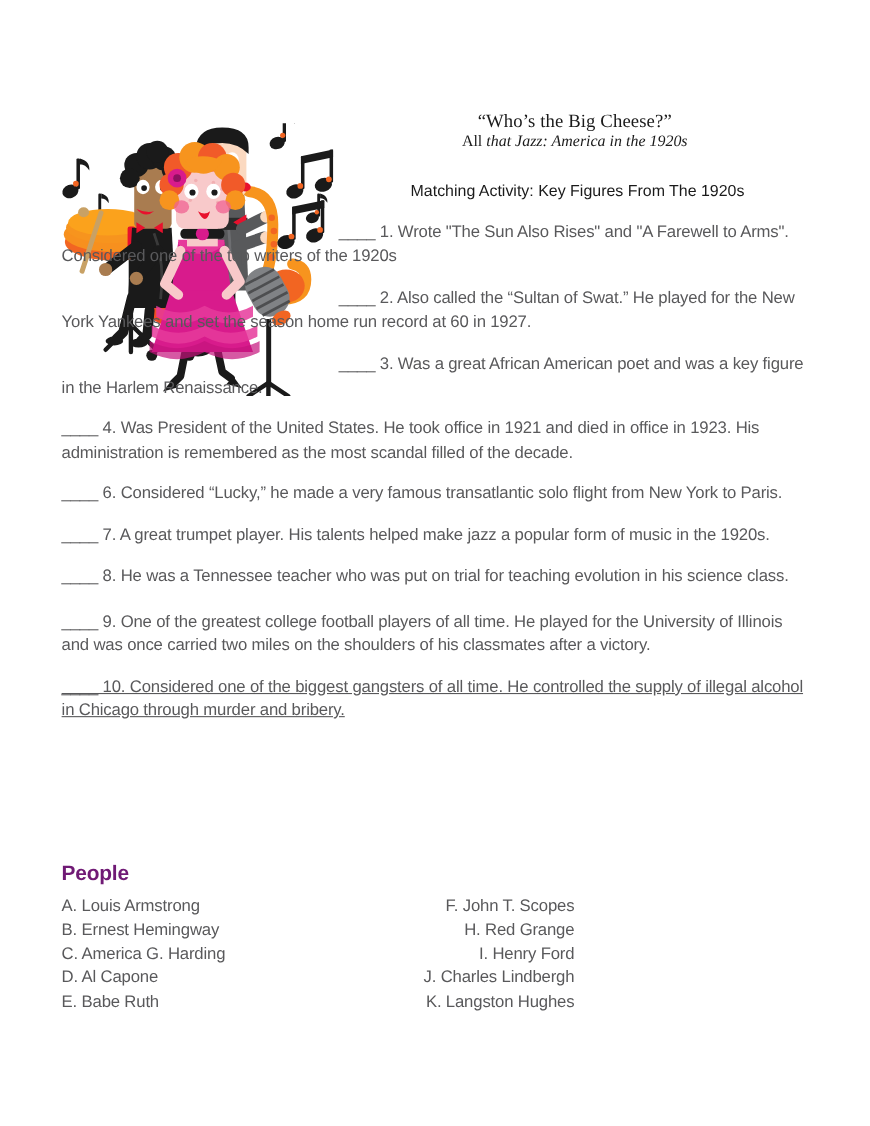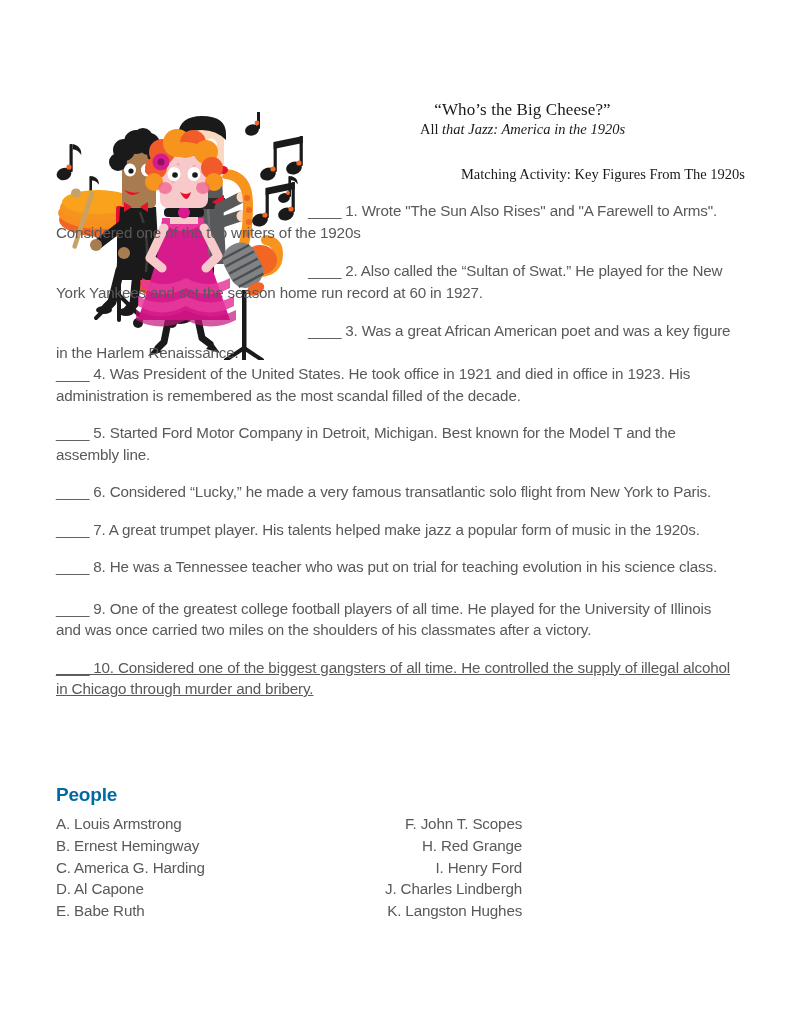--- a/index.html
+++ b/index.html
@@ -42,25 +42,25 @@
     font-size: 14.5px;
     line-height: 19px;
   }
   .doc-subtitle .ital { font-style: italic; margin-top: 39px; }
 
   .activity-line {
     position: absolute;
     left: 305px;
     top: 165px;
     width: 440px;
-    font-family: Liberation Serif, serif;
+    font-family: Liberation Sans, sans-serif;
     font-size: 14.5px;
     line-height: 19px;
     color: #1a1a1a;
-    text-align: right;
+    text-align: center;
   }
 
   
   .body-text {
     position: absolute;
     left: 56px;
     top: 200px;
     width: 684px;
     font-family: "Liberation Sans", sans-serif;
     font-size: 15.2px;
@@ -75,41 +75,41 @@
   .indent-wrap::before {
     content: "";
     float: left;
     width: 252px;
     height: 1px;
   }
 
   
   .q.q1 { margin-bottom: 17px; }
   .q.q2 { margin-bottom: 17px; }
-  .q.q3 { margin-bottom: 0; }
+  .q.q3 { margin-bottom: 16px; }
   .q.q4 { margin-bottom: 16px; }
   .q.q5 { margin-bottom: 16px; }
   .q.q6 { margin-bottom: 16px; }
   .q.q7 { margin-bottom: 16px; }
   .q.q8 { margin-bottom: 20px; }
   .q.q9 { margin-bottom: 16px; }
   .q.q10 { margin-bottom: 0; text-decoration: underline; }
 
   
   .people-section {
     position: absolute;
     left: 56px;
     top: 784px;
     width: 684px;
   }
   .people-heading {
     font-family: "Liberation Sans", sans-serif;
     font-size: 19px;
     font-weight: bold;
-    color: #0369a1;
+    color: #701a75;
     letter-spacing: -0.2px;
     margin: 0 0 7px 0;
   }
   .people-cols {
     position: relative;
     font-family: "Liberation Sans", sans-serif;
     font-size: 15.2px;
     line-height: 21.8px;
     color: #59595b;
     letter-spacing: -0.15px;
@@ -377,21 +377,20 @@
     <div class="doc-subtitle"><span>All </span><span class="ital">that Jazz: America in the 1920s</span></div>
   </div>
 
   <div class="activity-line">Matching Activity: Key Figures From The 1920s</div>
 
   <div class="body-text">
     <p class="q q1 indent-wrap">____ 1. Wrote "The Sun Also Rises" and "A Farewell to Arms". Considered one of the top writers of the 1920s</p>
     <p class="q q2 indent-wrap">____ 2. Also called the “Sultan of Swat.” He played for the New York Yankees and set the season home run record at 60 in 1927.</p>
     <p class="q q3 indent-wrap">____ 3. Was a great African American poet and was a key figure in the Harlem Renaissance.</p>
     <p class="q q4">____ 4. Was President of the United States. He took office in 1921 and died in office in 1923. His administration is remembered as the most scandal filled of the decade.</p>
-    <p class="q q5">____ 5. Started Ford Motor Company in Detroit, Michigan. Best known for the Model T and the assembly line.</p>
     <p class="q q6">____ 6. Considered “Lucky,” he made a very famous transatlantic solo flight from New York to Paris.</p>
     <p class="q q7">____ 7. A great trumpet player. His talents helped make jazz a popular form of music in the 1920s.</p>
     <p class="q q8">____ 8. He was a Tennessee teacher who was put on trial for teaching evolution in his science class.</p>
     <p class="q q9">____ 9. One of the greatest college football players of all time. He played for the University of Illinois and was once carried two miles on the shoulders of his classmates after a victory.</p>
     <p class="q q10">____ 10. Considered one of the biggest gangsters of all time. He controlled the supply of illegal alcohol in Chicago through murder and bribery.</p>
   </div>
 
   <div class="people-section">
     <div class="people-heading">People</div>
     <div class="people-cols">

